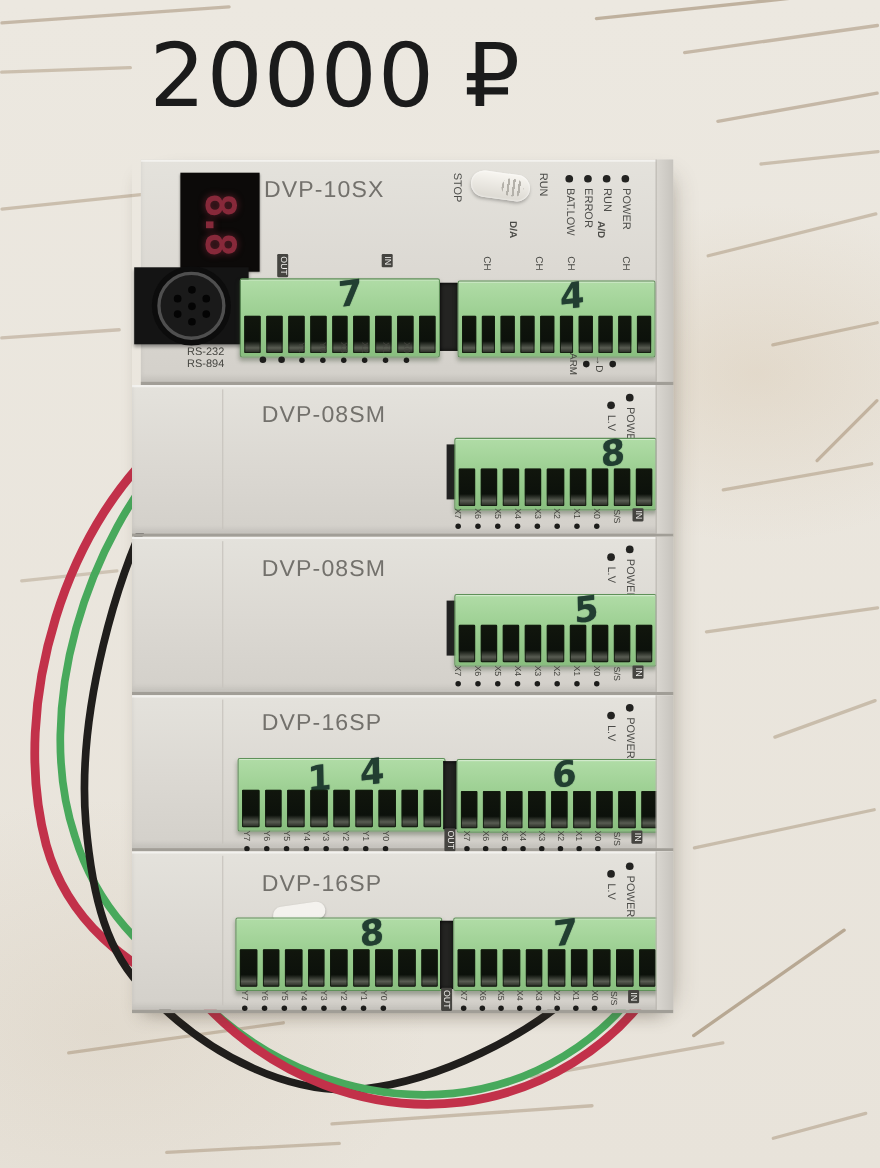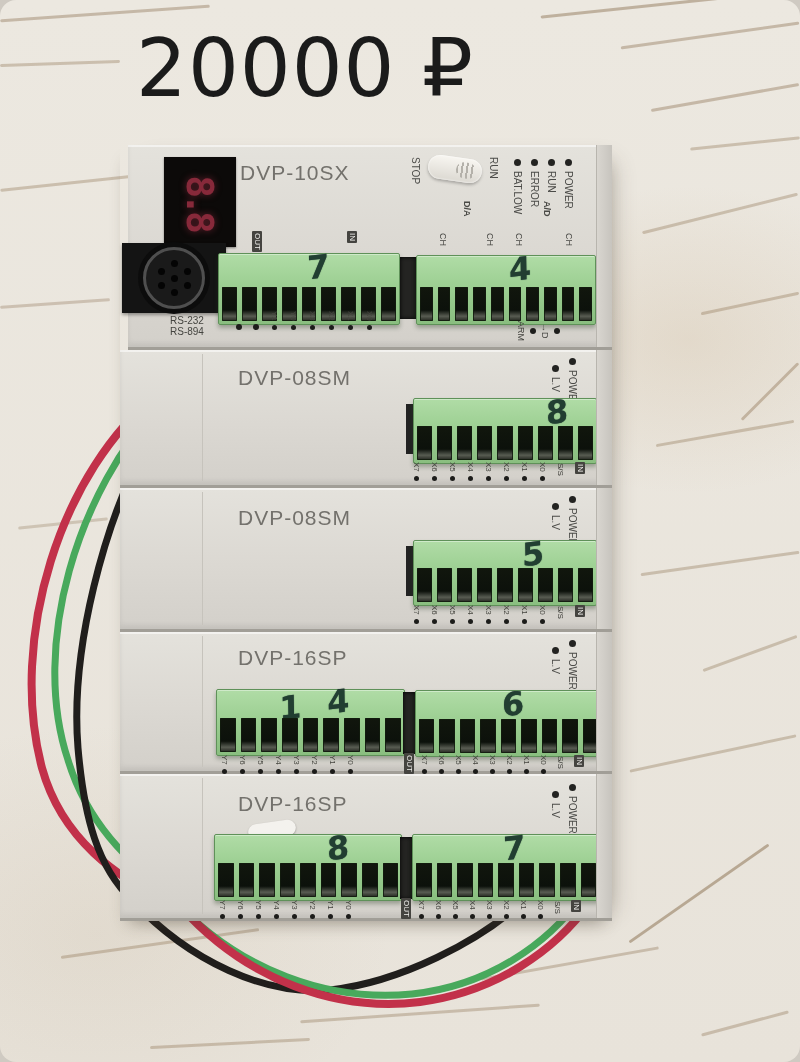--- a/index.html
+++ b/index.html
@@ -1,21 +1,21 @@
 <!DOCTYPE html>
 <html><head>
 <meta charset="utf-8">
 <style>
   html,body{margin:0;padding:0;background:#cfcac2;}
   .canvas{position:relative;width:800px;height:1062px;overflow:hidden;
     font-family:"Liberation Sans",sans-serif;
     background:
       radial-gradient(ellipse 320px 220px at 86% 32%, rgba(196,170,134,.22), transparent 70%),
       radial-gradient(ellipse 420px 300px at 12% 88%, rgba(180,160,130,.14), transparent 70%),
-      linear-gradient(#ece8e0,#e8e3da); border-radius: 16px;}
+      linear-gradient(#ece8e0,#e8e3da);}
   .streak{position:absolute;height:3px;border-radius:2px;background:#7d5f3c;pointer-events:none;}
   .price{position:absolute;left:136px;top:22px;font-size:80px;font-weight:400;color:#1b1b1b;
     font-family:"DejaVu Sans",sans-serif;letter-spacing:1px;}
   .wires{position:absolute;left:0;top:0;z-index:1;}
   
   .stack{position:absolute;left:120px;top:145px;width:492px;z-index:2;
     box-shadow:0 10px 16px -8px rgba(70,60,45,.4),14px 4px 22px -14px rgba(70,60,45,.3);}
   .module{position:relative;background:linear-gradient(180deg,#e4e2dc 0%,#dbd8d2 55%,#d3d0ca 100%);
     border-bottom:3px solid #a19e97;box-shadow:inset 0 2px 0 rgba(255,255,255,.55),inset 0 -4px 5px rgba(0,0,0,.07);}
   .module::after{content:'';position:absolute;right:0;top:0;bottom:0;width:15px;

